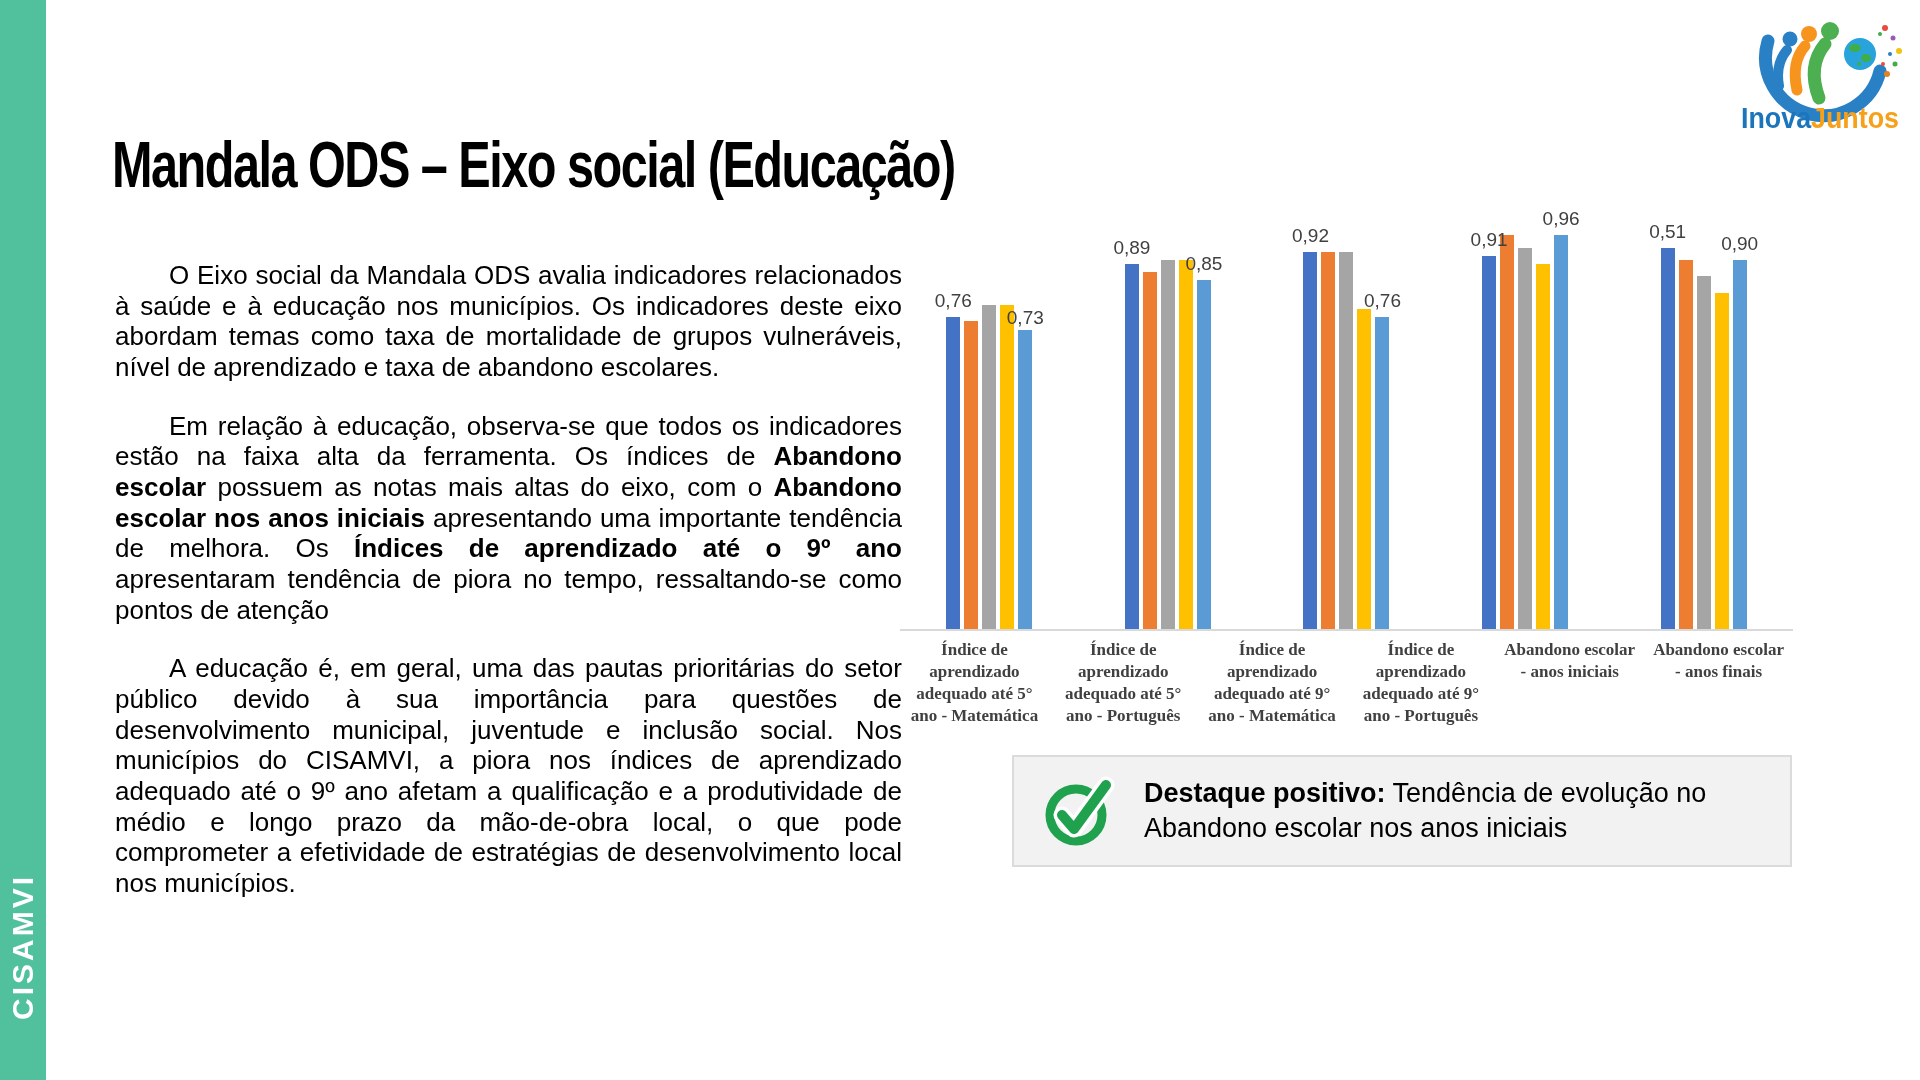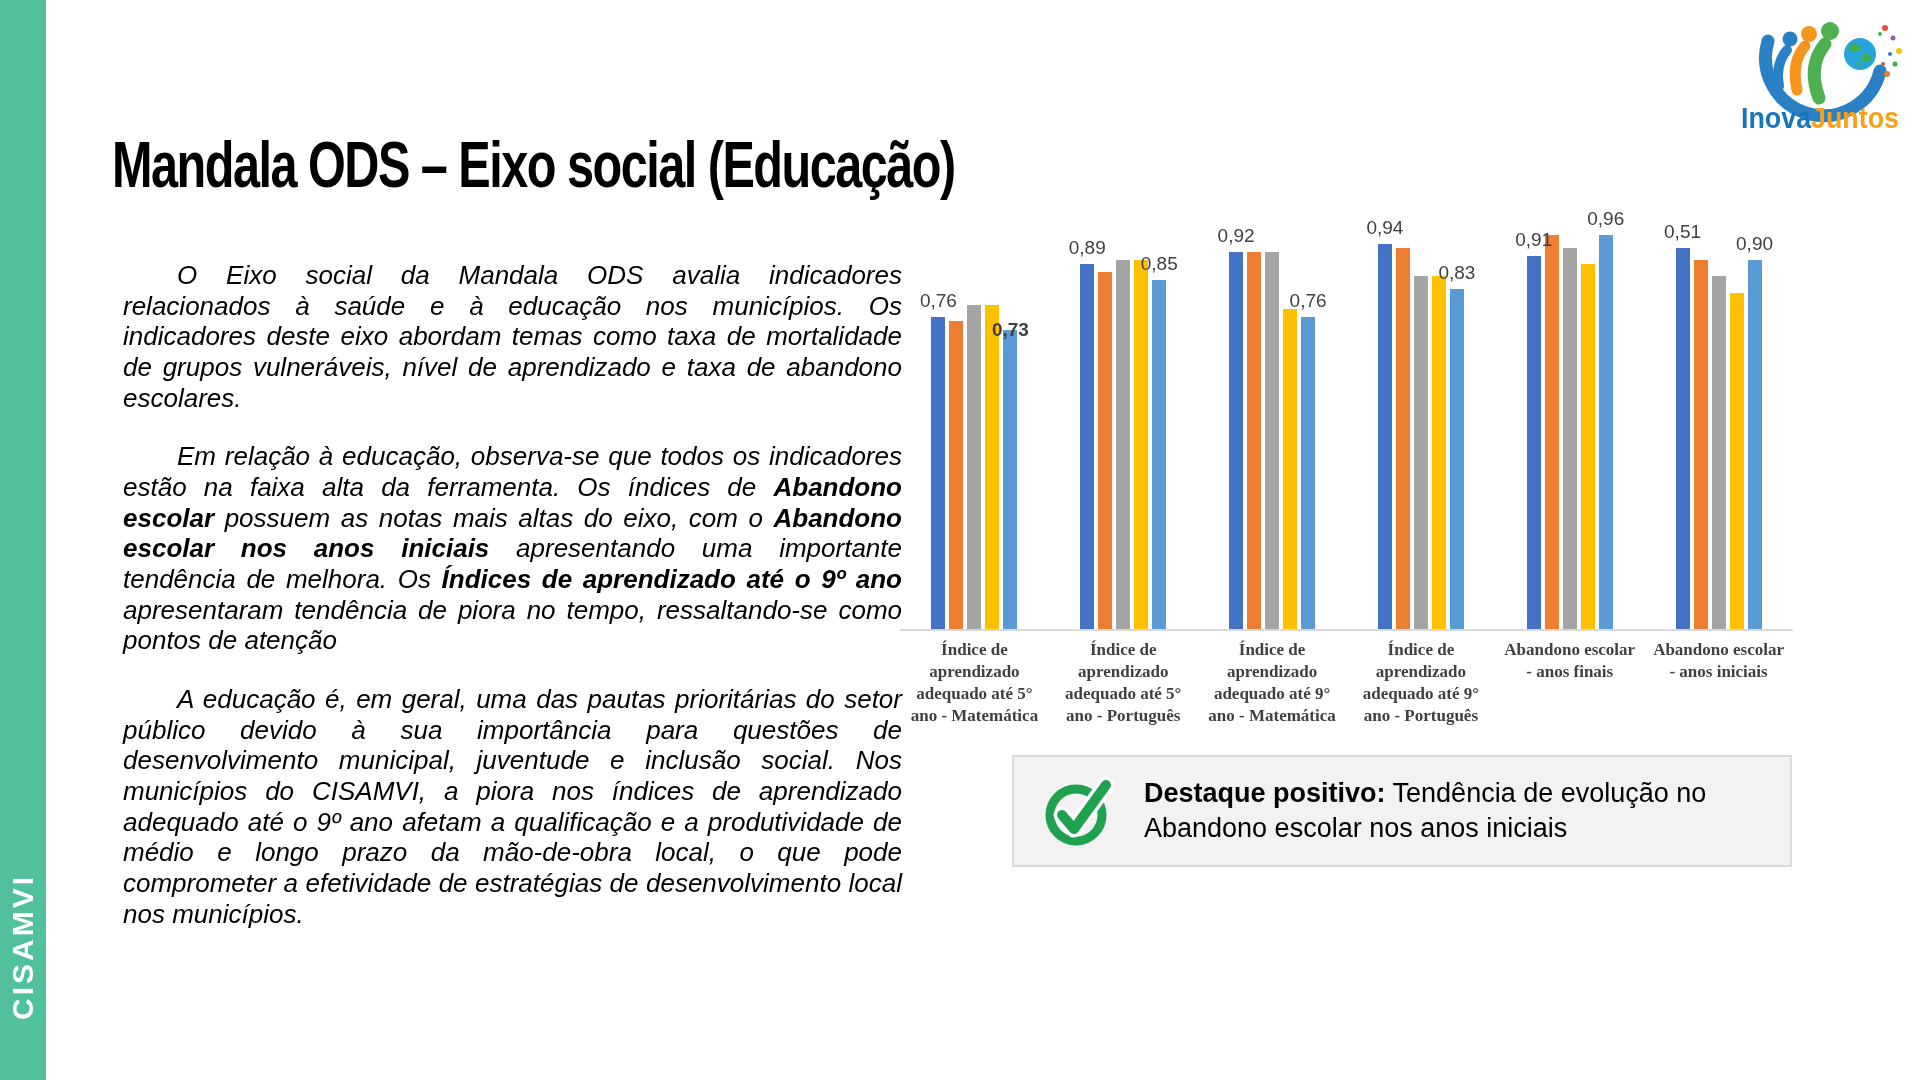--- a/index.html
+++ b/index.html
@@ -14,21 +14,21 @@
       font-size:30px;letter-spacing:3px;}
 
   
   .title{position:absolute;left:112px;top:128px;margin:0;color:#000;
       font-size:64px;font-weight:800;letter-spacing:-2px;white-space:nowrap;
       transform:scaleX(0.76);transform-origin:left center;}
 
   
   .body-text{position:absolute;left:112px;top:260px;width:790px;
       font-size:26px;line-height:1.18;text-align:justify;color:#000;}
-  .para{margin:0 0 28px 11px;text-indent:54px;font-style:italic;}
+  .para{margin:0 0 28px 3px;text-indent:54px;}
   .para b{font-weight:bold;}
 
   
   .chart{position:absolute;left:900px;top:195px;width:900px;height:570px;}
   .plot{position:absolute;left:0;top:24px;width:893px;height:410px;
       display:flex;align-items:flex-end;}
   .bar-group{flex:1;display:flex;justify-content:center;align-items:flex-end;
       gap:4px;height:100%;}
   .bar-wrap{position:relative;width:14px;height:100%;display:flex;align-items:flex-end;}
   .bar{width:14px;}
@@ -104,21 +104,21 @@
           <div class="bar-wrap">
             <div class="bar" style="height: 308px; background: rgb(237, 125, 49);"></div>
           </div>
           <div class="bar-wrap">
             <div class="bar" style="height: 324px; background: rgb(165, 165, 165);"></div>
           </div>
           <div class="bar-wrap">
             <div class="bar" style="height: 324px; background: rgb(255, 192, 0);"></div>
           </div>
           <div class="bar-wrap">
-            <div class="bar-label" style="bottom: 288px; font-weight: bold;">0,73</div>
+            <div class="bar-label" style="bottom: 300px;">0,73</div>
             <div class="bar" style="height: 299px; background: rgb(91, 155, 213);"></div>
           </div>
         </div>
         <div class="bar-group">
           <div class="bar-wrap">
             <div class="bar-label" style="bottom: 370px;">0,89</div>
             <div class="bar" style="height: 365px; background: rgb(68, 114, 196);"></div>
           </div>
           <div class="bar-wrap">
             <div class="bar" style="height: 357px; background: rgb(237, 125, 49);"></div>
@@ -144,39 +144,20 @@
           </div>
           <div class="bar-wrap">
             <div class="bar" style="height: 377px; background: rgb(165, 165, 165);"></div>
           </div>
           <div class="bar-wrap">
             <div class="bar" style="height: 320px; background: rgb(255, 192, 0);"></div>
           </div>
           <div class="bar-wrap">
             <div class="bar-label" style="bottom: 317px;">0,76</div>
             <div class="bar" style="height: 312px; background: rgb(91, 155, 213);"></div>
-          </div>
-        </div>
-        <div class="bar-group">
-          <div class="bar-wrap">
-            <div class="bar-label" style="bottom: 390px;">0,94</div>
-            <div class="bar" style="height: 385px; background: rgb(68, 114, 196);"></div>
-          </div>
-          <div class="bar-wrap">
-            <div class="bar" style="height: 381px; background: rgb(237, 125, 49);"></div>
-          </div>
-          <div class="bar-wrap">
-            <div class="bar" style="height: 353px; background: rgb(165, 165, 165);"></div>
-          </div>
-          <div class="bar-wrap">
-            <div class="bar" style="height: 353px; background: rgb(255, 192, 0);"></div>
-          </div>
-          <div class="bar-wrap">
-            <div class="bar-label" style="bottom: 345px;">0,83</div>
-            <div class="bar" style="height: 340px; background: rgb(91, 155, 213);"></div>
           </div>
         </div>
         <div class="bar-group">
           <div class="bar-wrap">
             <div class="bar-label" style="bottom: 378px;">0,91</div>
             <div class="bar" style="height: 373px; background: rgb(68, 114, 196);"></div>
           </div>
           <div class="bar-wrap">
             <div class="bar" style="height: 394px; background: rgb(237, 125, 49);"></div>
           </div>
@@ -210,22 +191,22 @@
             <div class="bar" style="height: 369px; background: rgb(91, 155, 213);"></div>
           </div>
         </div>
       </div>
     <div class="axis-line"></div>
     <div class="cats" id="chart-cats">
         <div class="cat-label">Índice de aprendizado adequado até 5° ano - Matemática</div>
         <div class="cat-label">Índice de aprendizado adequado até 5° ano - Português</div>
         <div class="cat-label">Índice de aprendizado adequado até 9° ano - Matemática</div>
         <div class="cat-label">Índice de aprendizado adequado até 9° ano - Português</div>
+        <div class="cat-label">Abandono escolar - anos iniciais</div>
         <div class="cat-label">Abandono escolar - anos finais</div>
-        <div class="cat-label">Abandono escolar - anos iniciais</div>
       </div>
 
   </div>
 
   <div class="callout positive">
     <svg class="callout-icon" width="76" height="76" viewBox="0 0 76 76">
       <circle cx="36" cy="42" r="26" fill="none" stroke="#1FA14D" stroke-width="9"></circle>
       <path d="M22 42 L34 56 L66 12" fill="none" stroke="#ffffff" stroke-width="17" stroke-linecap="round" stroke-linejoin="round"></path>
       <path d="M22 42 L34 56 L66 12" fill="none" stroke="#1FA14D" stroke-width="10" stroke-linecap="round" stroke-linejoin="round"></path>
     </svg>

